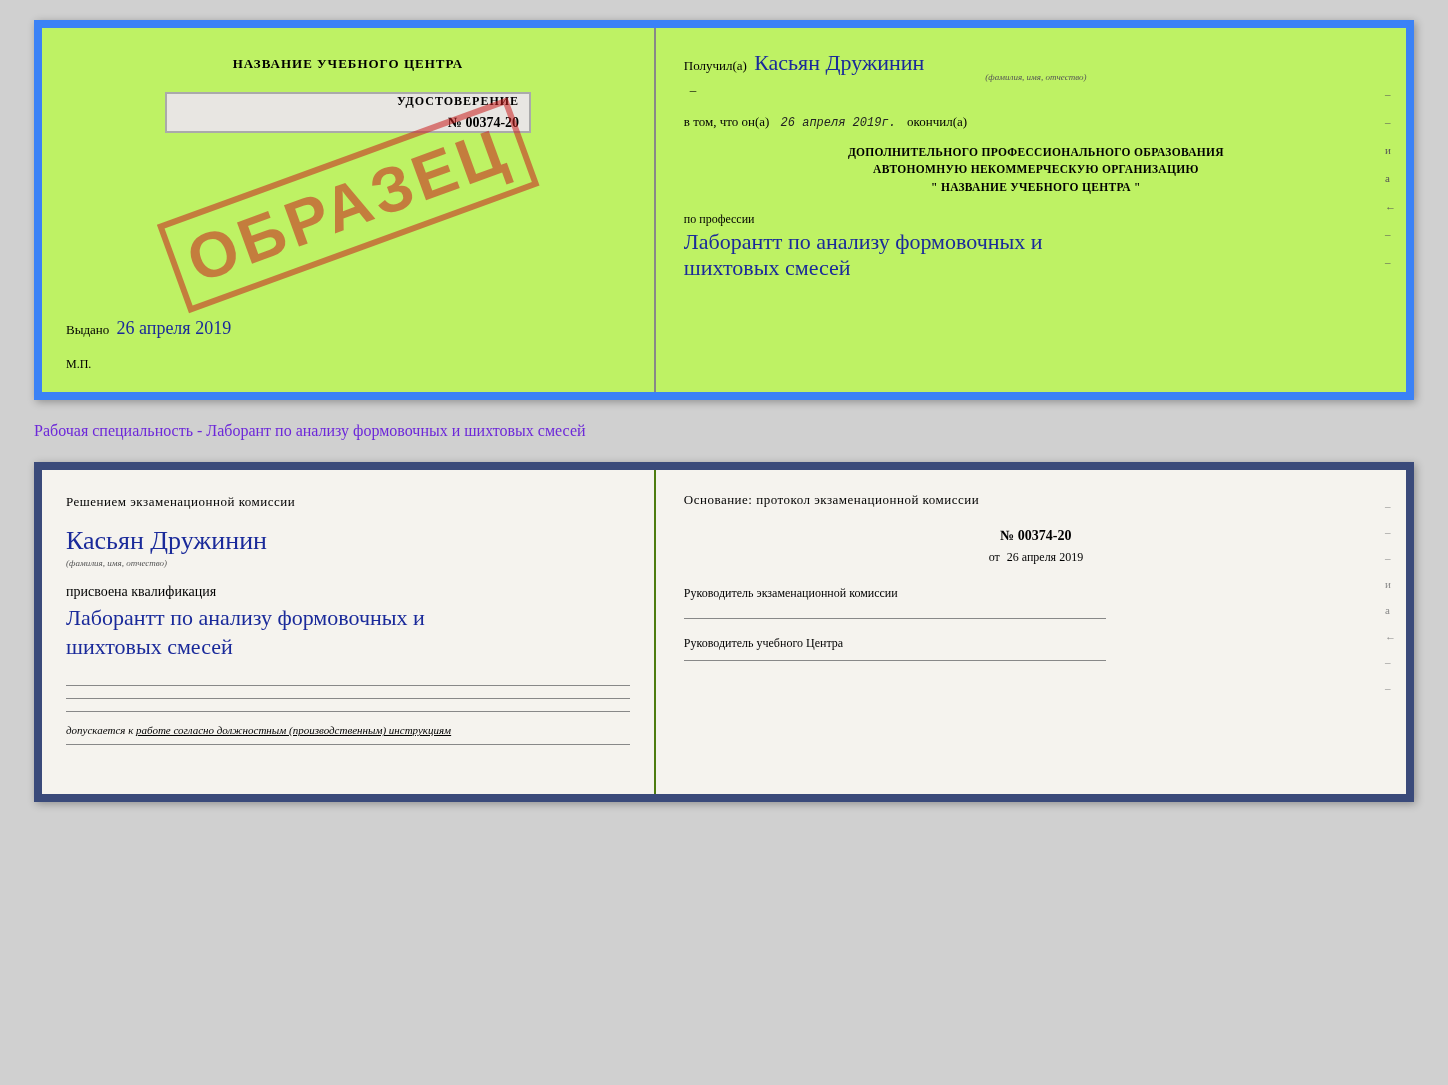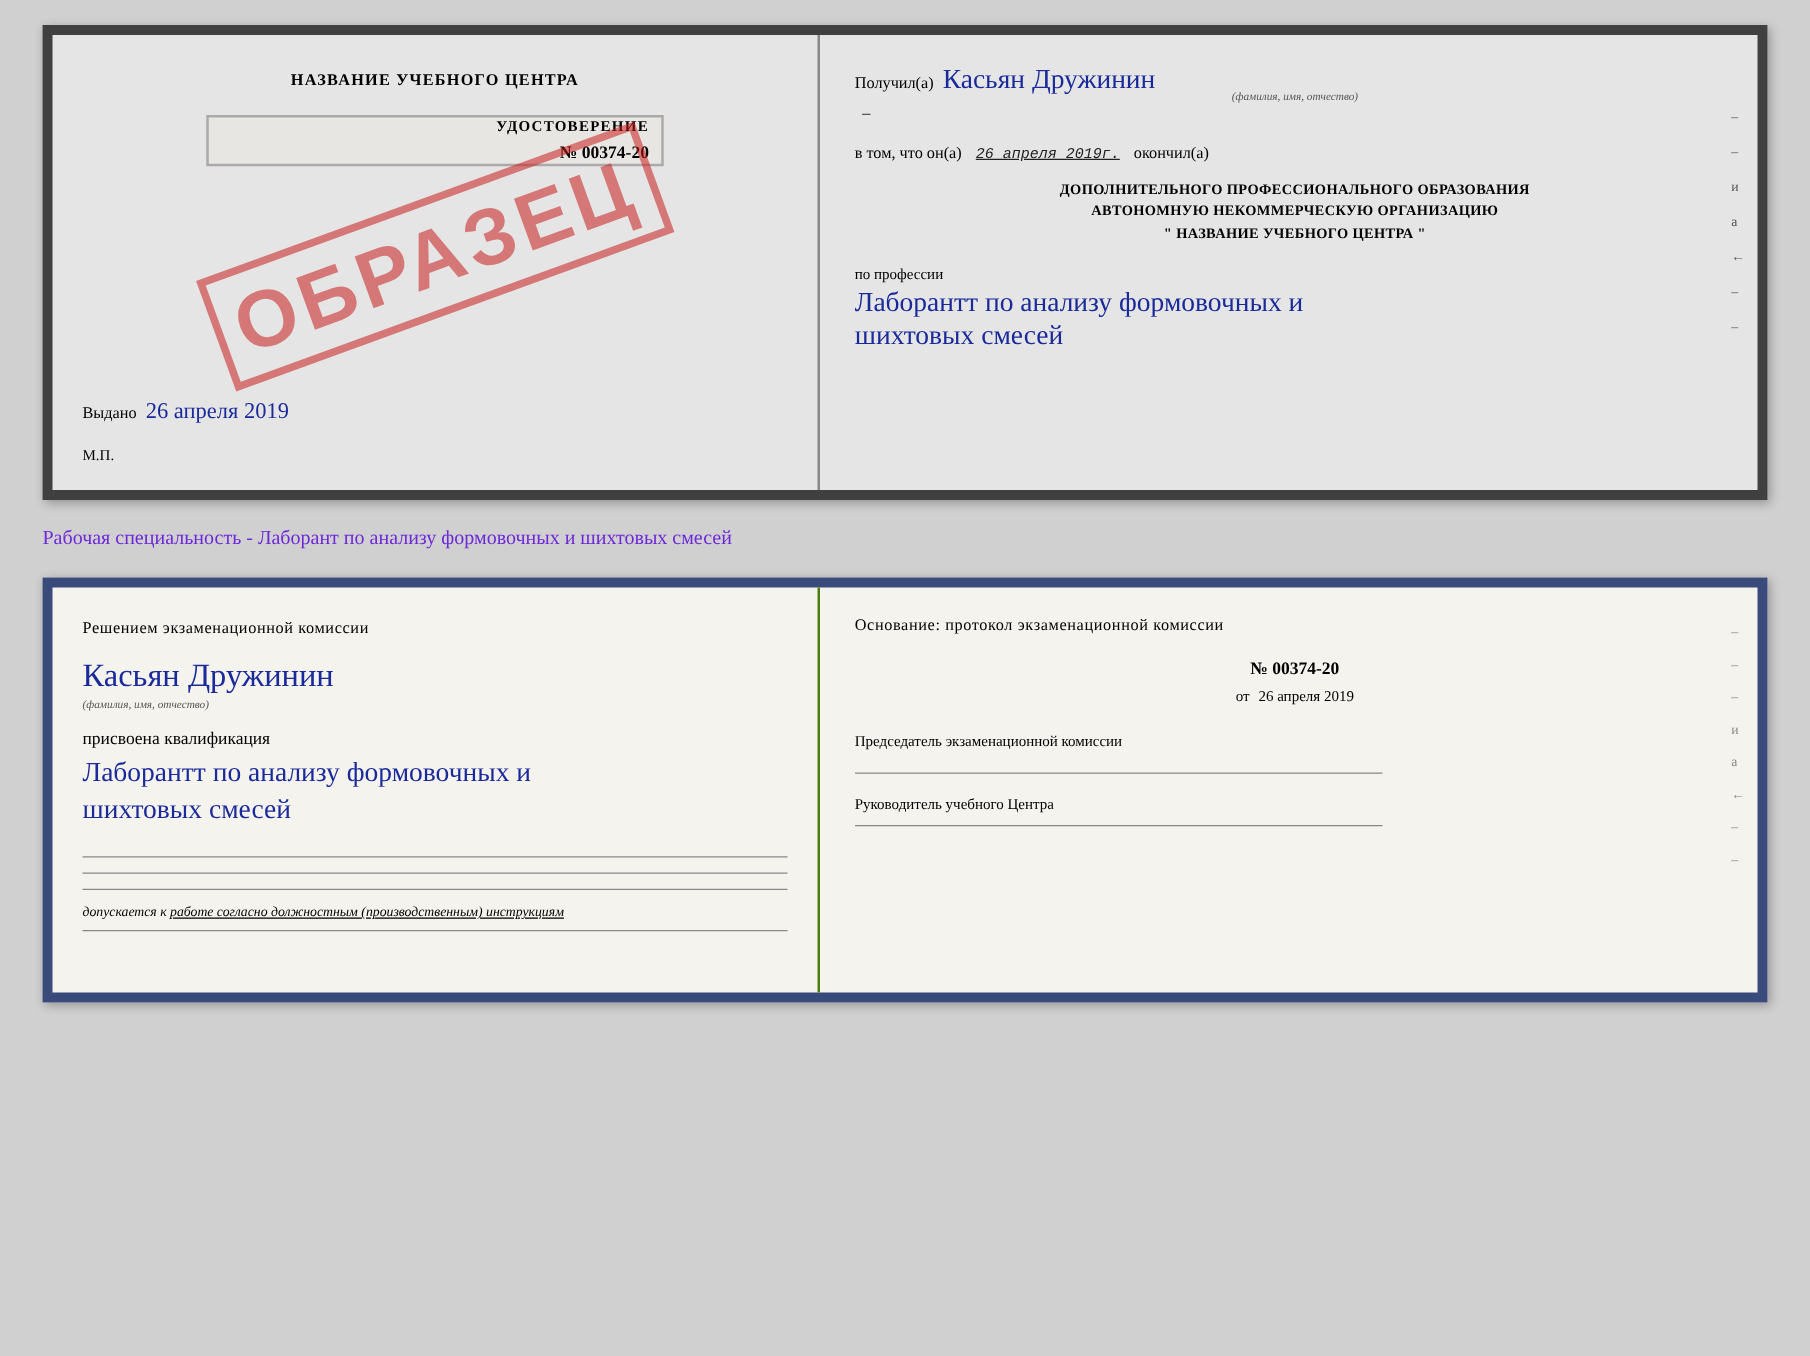--- a/index.html
+++ b/index.html
@@ -14,22 +14,22 @@
     .page-container {
       display: flex;
       flex-direction: column;
       gap: 18px;
       max-width: 1380px;
       margin: 0 auto;
     }
 
     
     .document-card {
-      background: #e5e5e5;
-      border: 8px solid #404040;
+      background: #bef264;
+      border: 8px solid #3b82f6;
       display: flex;
       min-height: 380px;
       position: relative;
       box-shadow: 2px 2px 8px rgba(0,0,0,0.3);
     }
 
     .doc-left {
       width: 45%;
       border-right: 2px solid #888;
       padding: 28px 24px 20px 24px;
@@ -137,21 +137,20 @@
     .completed-line {
       font-size: 13px;
       margin-bottom: 14px;
     }
 
     .completed-line .date-handwritten {
       font-family: 'Courier New', monospace;
       font-style: italic;
       font-size: 12px;
       color: #222;
-      text-decoration: underline;
     }
 
     .org-block {
       font-size: 11.5px;
       text-align: center;
       font-weight: bold;
       letter-spacing: 0.3px;
       line-height: 1.5;
       margin-bottom: 16px;
     }
@@ -407,21 +406,21 @@
 
     <div class="bottom-right">
       <div class="basis-title">Основание: протокол экзаменационной комиссии</div>
 
       <div class="protocol-number">№ 00374-20</div>
       <div class="protocol-date">
         <span>от</span>
         <span style="margin-left:4px;">26 апреля 2019</span>
       </div>
 
-      <div class="chairman-label">Председатель экзаменационной комиссии</div>
+      <div class="chairman-label">Руководитель экзаменационной комиссии</div>
       <div class="signature-line"></div>
 
       <div class="director-label">Руководитель учебного Центра</div>
       <div class="signature-line"></div>
 
       <div class="right-side-marks">
         <span>–</span>
         <span>–</span>
         <span>–</span>
         <span>и</span>

